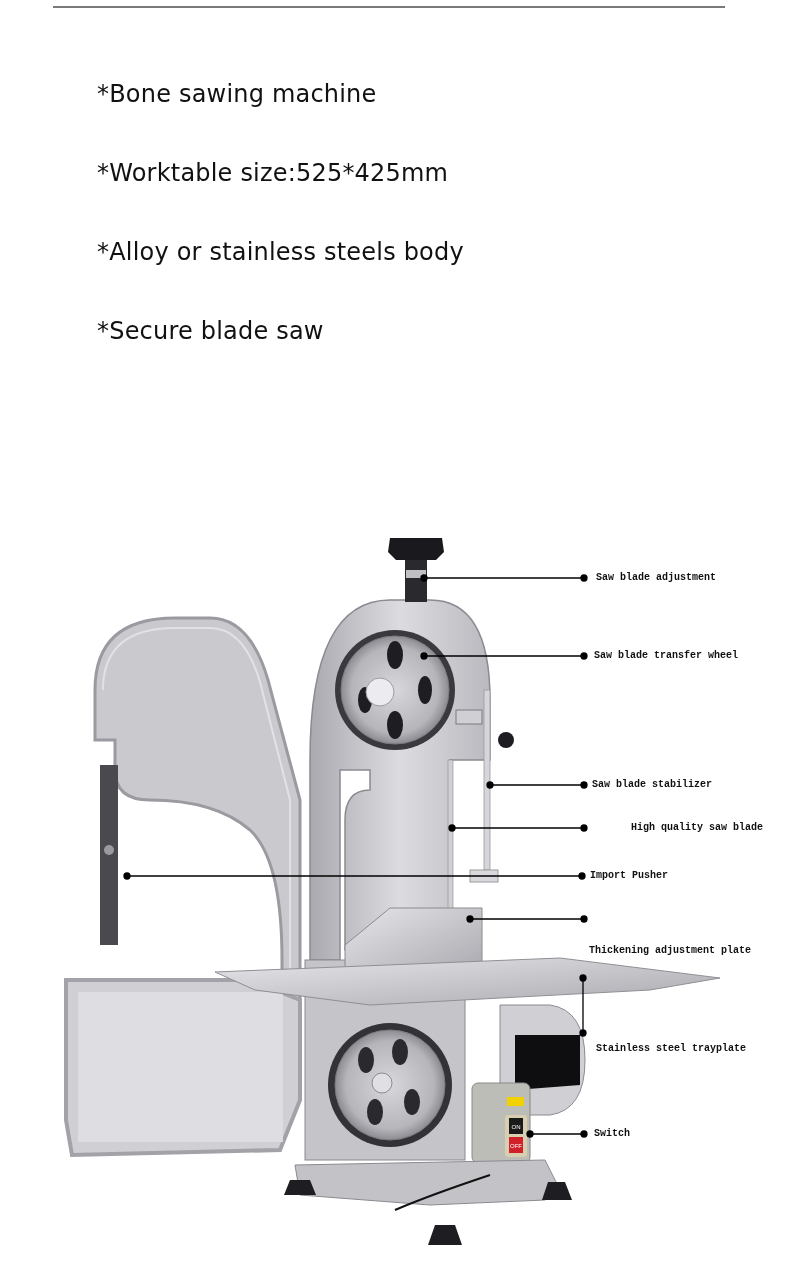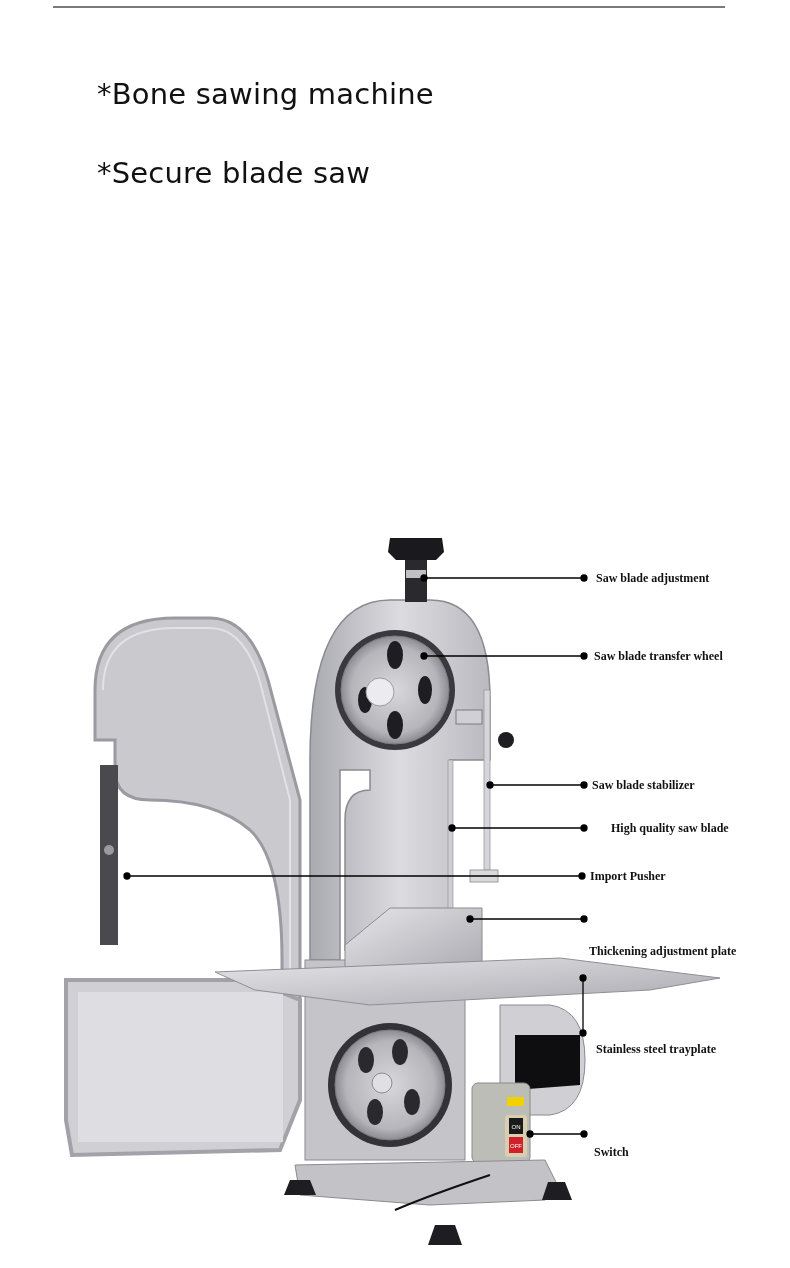--- a/index.html
+++ b/index.html
@@ -1,30 +1,32 @@
 <!DOCTYPE html>
 <html><head>
 <meta charset="utf-8">
 <style>
   html, body { margin:0; padding:0; background:#ffffff; }
   body { width:790px; height:1268px; position:relative; overflow:hidden; font-family:"DejaVu Sans", sans-serif; }
   .top-rule { position:absolute; left:53px; top:6px; width:672px; height:2px; background:#7a7a7a; }
   .features { position:absolute; left:97px; top:72px; margin:0; padding:0; list-style:none; }
-  .features li { font-family:"DejaVu Sans", sans-serif; font-size:29px; color:#111; height:79px; line-height:44px; letter-spacing:0.2px; }
+  .features li { font-family:"DejaVu Sans", sans-serif; font-size:24px; color:#111; height:79px; line-height:44px; letter-spacing:0.2px; }
   .diagram { position:absolute; left:0; top:500px; width:790px; height:768px; }
-  .callout-label { position:absolute; font-family:Liberation Serif, serif; font-weight:bold; font-size:12px; color:#111; white-space:nowrap; line-height:16px; }
+  .callout-label { position:absolute; font-family:Liberation Mono, monospace; font-weight:bold; font-size:10px; color:#111; white-space:nowrap; line-height:16px; }
   svg { position:absolute; left:0; top:0; }
 </style>
 </head>
 <body>
 
 <div class="top-rule"></div>
 
 <ul class="features">
   <li>*Bone sawing machine</li>
+  <li>*Worktable size:525*425mm</li>
+  <li>*Alloy or stainless steels body</li>
   <li>*Secure blade saw</li>
 </ul>
 
 <div class="diagram">
   <svg width="790" height="768" viewBox="0 500 790 768">
     <defs>
       <linearGradient id="metal" x1="0" x2="1" y1="0" y2="0">
         <stop offset="0" stop-color="#a9a9b0"></stop>
         <stop offset="0.5" stop-color="#dcdce0"></stop>
         <stop offset="1" stop-color="#b9b9bf"></stop>
@@ -131,18 +133,18 @@
         <circle cx="583" cy="1033" r="3"></circle>
       <line x1="530" y1="1134" x2="584" y2="1134"></line>
         <circle cx="530" cy="1134" r="3"></circle>
         <circle cx="584" cy="1134" r="3"></circle>
     </g>
   </svg>
 
   <div class="callout-label" style="left:596px; top:70px;">Saw blade adjustment</div>
   <div class="callout-label" style="left:594px; top:148px;">Saw blade transfer wheel</div>
   <div class="callout-label" style="left:592px; top:277px;">Saw blade stabilizer</div>
-  <div class="callout-label" style="left:611px; top:320px;">High quality saw blade</div>
+  <div class="callout-label" style="left:631px; top:320px;">High quality saw blade</div>
   <div class="callout-label" style="left:590px; top:368px;">Import Pusher</div>
   <div class="callout-label" style="left:589px; top:411px;margin-top:32px;">Thickening adjustment plate</div>
   <div class="callout-label" style="left:596px; top:541px;">Stainless steel trayplate</div>
-  <div class="callout-label" style="left:594px; top:644px;">Switch</div>
+  <div class="callout-label" style="left:594px; top:626px;">Switch</div>
 </div>
 
 </body></html>

